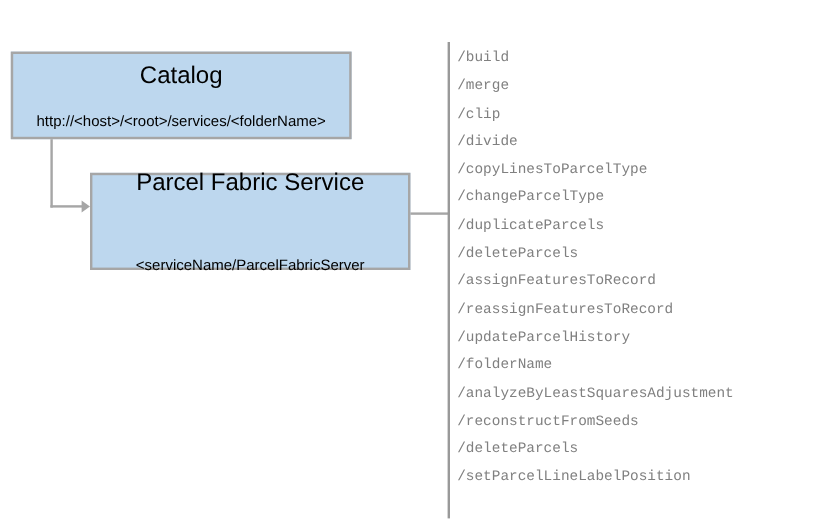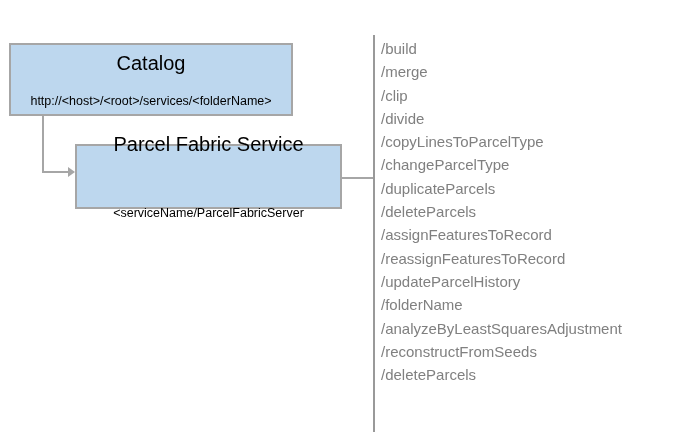--- a/index.html
+++ b/index.html
@@ -40,21 +40,21 @@
   }
   .node-box .node-subtitle {
     color: var(--title-text);
     font-size: 12.5px;
     line-height: 16px;
     margin-top: 18px;
     white-space: nowrap;
   }
 
   .catalog-box  { left: 9px;  top: 43px;  width: 284px; height: 73px; }
-  .service-box  { left: 75px; top: 144px; width: 267px; height: 65px; gap: 31px; }
+  .service-box  { left: 75px; top: 144px; width: 267px; height: 81px; gap: 31px; }
 
   .seg { position: absolute; background: var(--connector); }
   .seg-catalog-v { left: 42px;  top: 116px; width: 2px;  height: 57px; }
   .seg-catalog-h { left: 42px;  top: 171px; width: 27px; height: 2px; }
   .seg-service-h { left: 342px; top: 177px; width: 32px; height: 2px; }
 
   .arrow-right {
     position: absolute;
     left: 68px; top: 167px;
     width: 0; height: 0;
@@ -70,23 +70,24 @@
     background: var(--divider);
   }
 
   .endpoint-list {
     position: absolute;
     left: 381px; top: 37px;
     width: 305px;
   }
   .endpoint-item {
     color: var(--endpoint-text);
-    font-size: 15px;
+    font-size: 12px;
     line-height: 23.3px;
     white-space: nowrap;
+    font-family: Liberation Mono, monospace;
   }
 </style>
 </head>
 <body>
 
 <div class="canvas">
 
   <div class="node-box catalog-box">
     <div class="node-title">Catalog</div>
     <div class="node-subtitle">http://&lt;host&gt;/&lt;root&gt;/services/&lt;folderName&gt;</div>
@@ -114,15 +115,16 @@
       <div class="endpoint-item">/changeParcelType</div>
       <div class="endpoint-item">/duplicateParcels</div>
       <div class="endpoint-item">/deleteParcels</div>
       <div class="endpoint-item">/assignFeaturesToRecord</div>
       <div class="endpoint-item">/reassignFeaturesToRecord</div>
       <div class="endpoint-item">/updateParcelHistory</div>
       <div class="endpoint-item">/folderName</div>
       <div class="endpoint-item">/analyzeByLeastSquaresAdjustment</div>
       <div class="endpoint-item">/reconstructFromSeeds</div>
       <div class="endpoint-item">/deleteParcels</div>
+      <div class="endpoint-item">/setParcelLineLabelPosition</div>
     </div>
 
 </div>
 
 </body></html>

